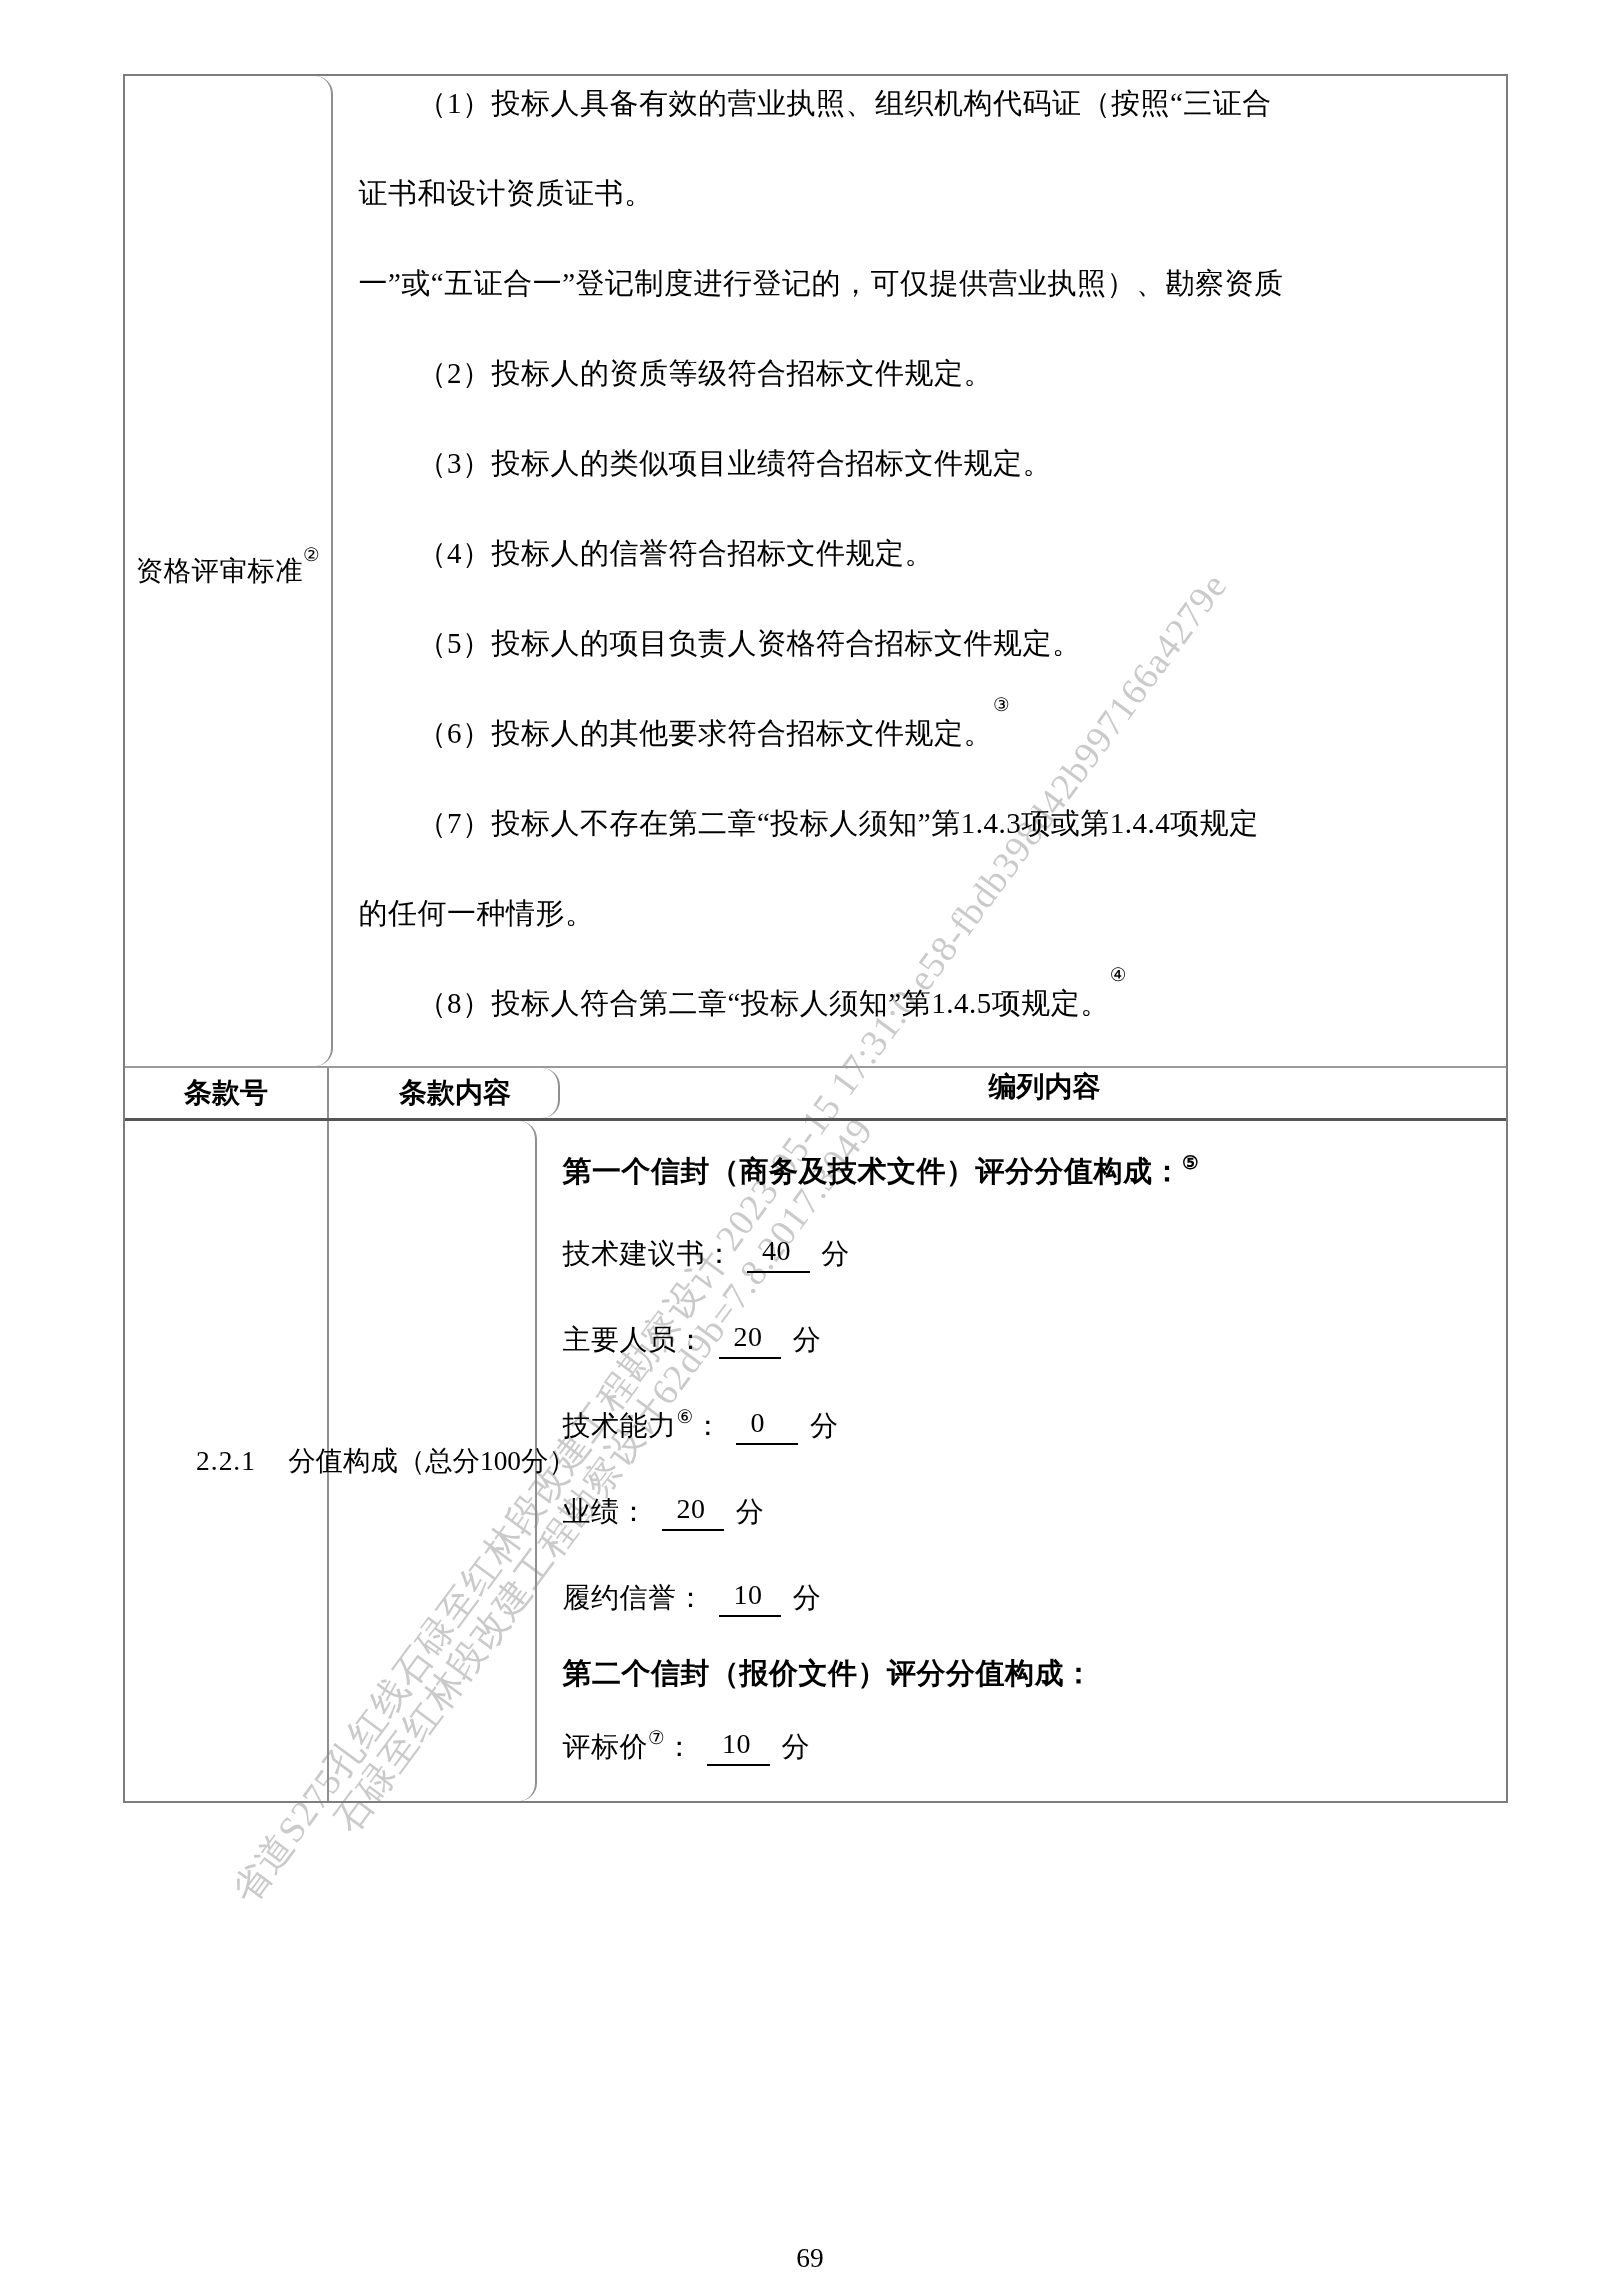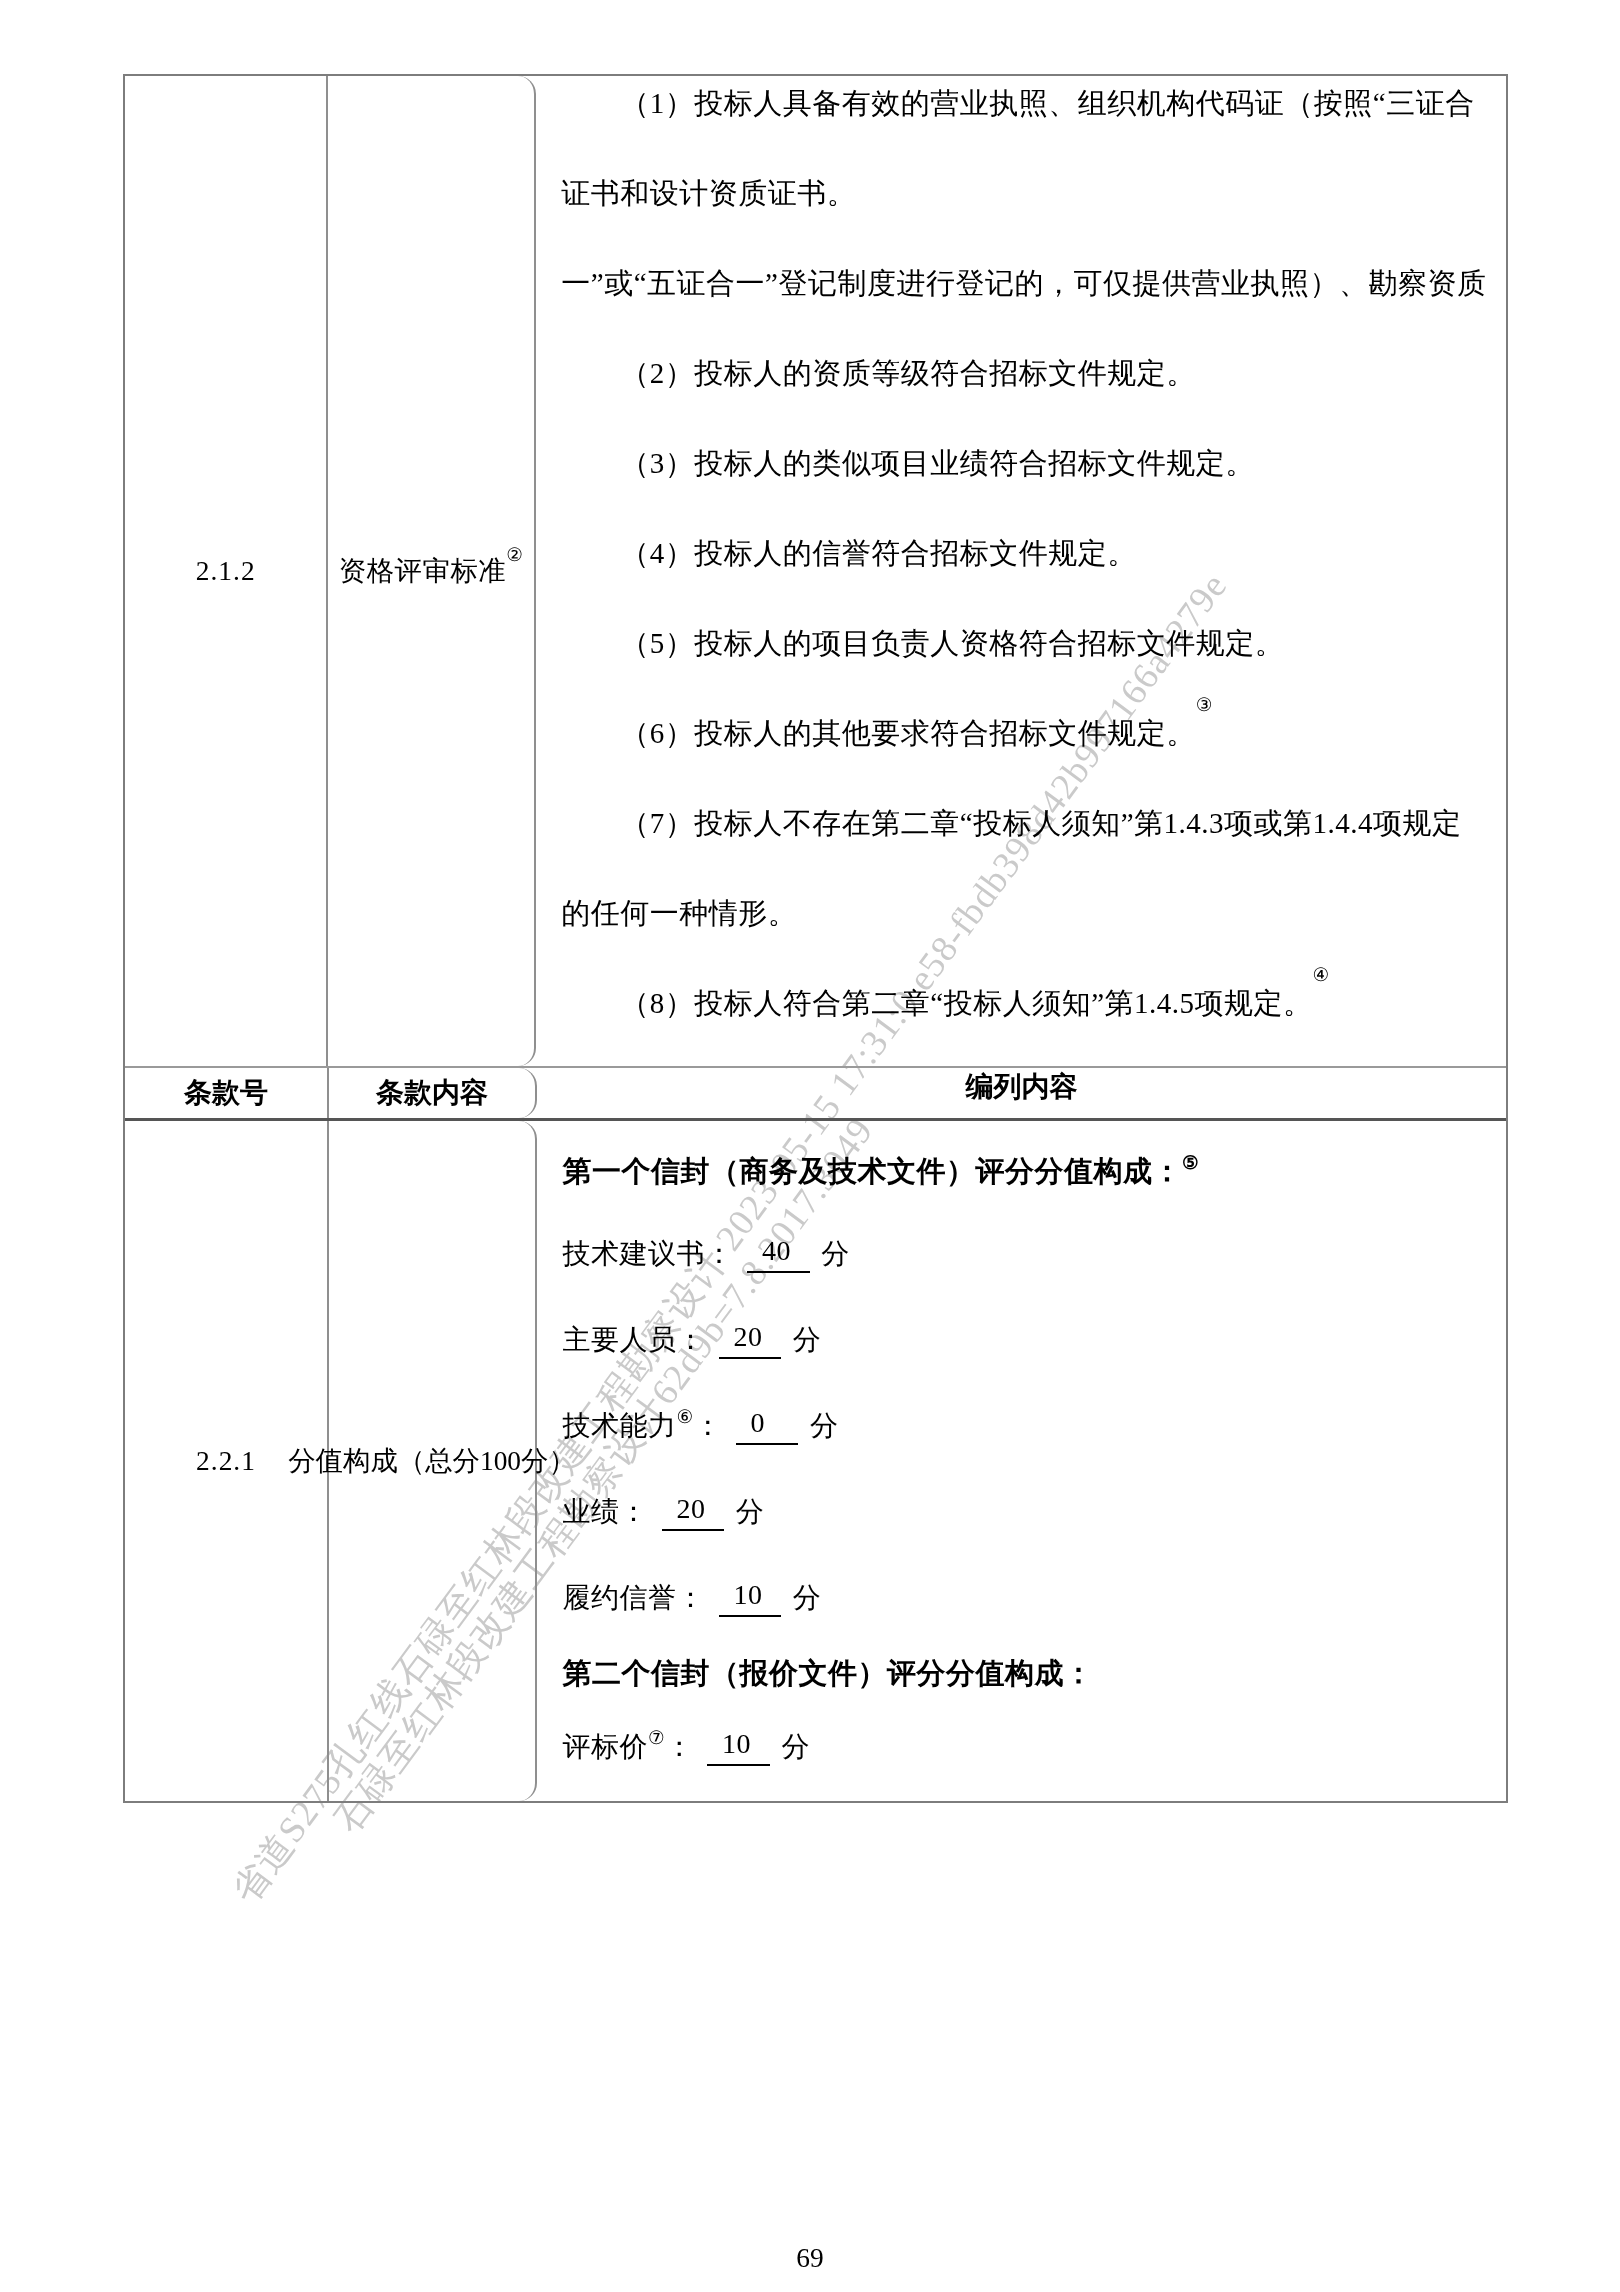--- a/index.html
+++ b/index.html
@@ -38,21 +38,21 @@
   .trow{display:flex;box-sizing:border-box;}
   .c{box-sizing:border-box;}
   .c1{width:204px;border-right:2px solid #8f8f8f;display:flex;align-items:center;justify-content:center;}
   .c2{width:208px;border-right:2px solid #8f8f8f;display:flex;align-items:center;justify-content:center;border-radius:18px;}
   .c3{flex:1;}
   .row1{height:990px;}
   .hrow{
     height:55px;
     border-top:2.9px solid #9a9a9a;
     border-bottom:3.9px solid #555555;
-    font-weight:bold;font-size:28px;
+    font-weight:bold;font-size:28px;gap:23px;
   }
   .hrow .c1,.hrow .c2{font-weight:bold;}
   .hc3{display:flex;align-items:flex-start;justify-content:center;font-weight:bold;}
   .row3{height:680px;}
   
   .clauseno{font-size:27.4px;letter-spacing:1px;}
   .clausename{font-size:27.4px;letter-spacing:0.5px;white-space:nowrap;}
   .r1c3{padding:7.8px 19.6px 0 25.5px;font-size:29px;letter-spacing:0.5px;}
   .line{height:90px;display:flex;align-items:flex-start;white-space:nowrap;}
   .line.indent{padding-left:59px;}
@@ -84,23 +84,20 @@
 <body>
 
 <div class="page">
 
   <div class="wm wm1">省道S275孔红线石碌至红林段改建工程勘察设计 2023-05-15 17:31:0 e58-fbdb398d42b997166a4279e</div>
   <div class="wm wm2">石碌至红林段改建工程勘察设计62d9b=7.8.2017.3049</div>
 
   <div class="tbl">
 
     <div class="trow row1">
-      <div class="c c1">
-        <span class="clauseno">2.1.2</span>
-      </div>
       <div class="c c2">
         <span class="clausename"><span>资格评审标准</span><sup class="sp">②</sup></span>
       </div>
       <div class="c c3 r1c3">
         <div class="line indent">
             <span>（1）投标人具备有效的营业执照、组织机构代码证（按照“三证合</span>
             <sup class="sp"></sup>
           </div>
         <div class="line">
             <span>证书和设计资质证书。</span>

